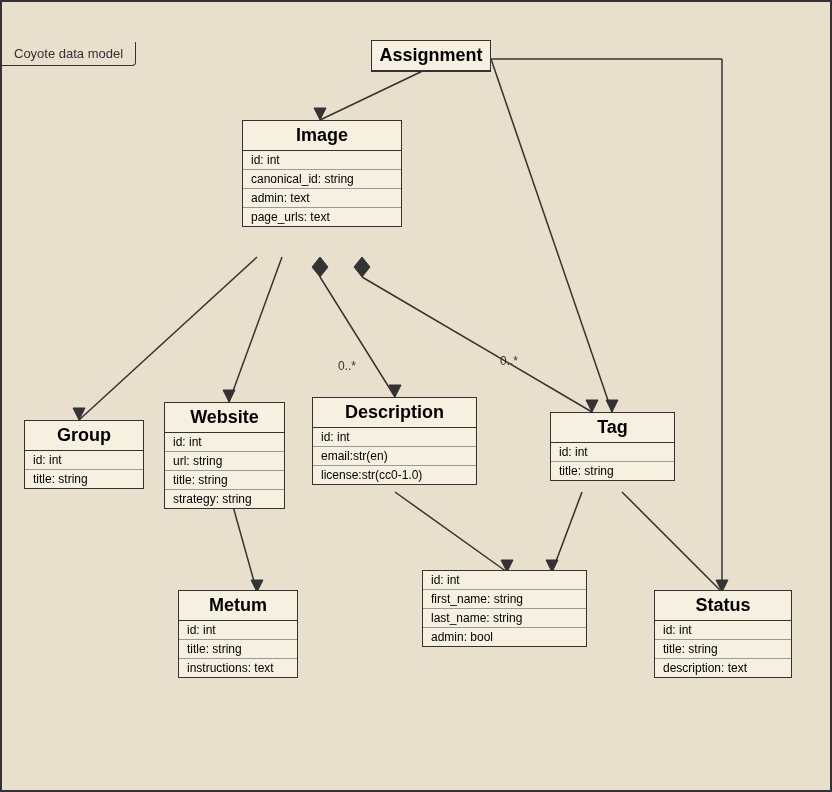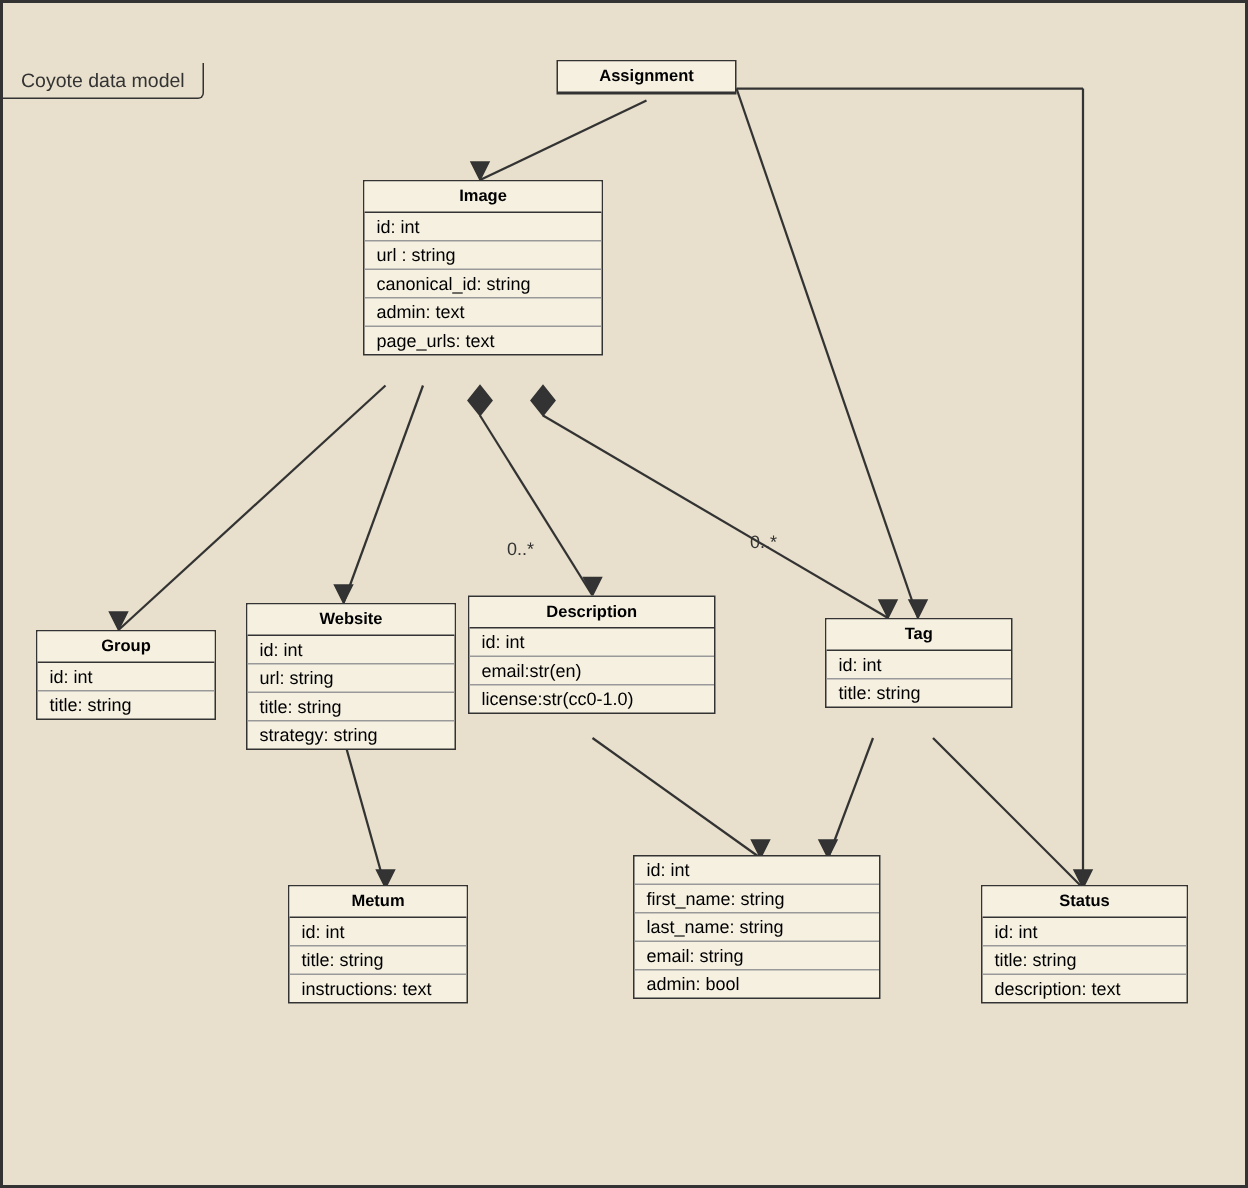--- a/index.html
+++ b/index.html
@@ -37,21 +37,21 @@
       background: #f5f0e0;
       border: 1.5px solid #333;
       min-width: 120px;
     }
     .uml-box-header {
       text-align: center;
       font-weight: bold;
       padding: 4px 3px;
       border-bottom: 1.5px solid #333;
       background: #f5f0e0;
-      font-size: 11px;
+      font-size: 18px;
     }
     .uml-box-row {
       padding: 2px 8px;
       border-bottom: 1px solid #999;
       font-size: 12px;
       white-space: nowrap;
     }
     .uml-box-row:last-child {
       border-bottom: none;
     }
@@ -129,65 +129,63 @@
   <div class="arrow-label" style="left: 336px; top: 357px;">0..*</div>
   <div class="arrow-label" style="left: 498px; top: 352px;">0..*</div>
 
   <div class="uml-box" style="left:369px; top:38px; width:120px;">
     <div class="uml-box-header">Assignment</div>
   </div>
 
   <div class="uml-box" style="left:240px; top:118px; width:160px;">
     <div class="uml-box-header">Image</div>
     <div class="uml-box-row">id: int</div>
-    <div class="uml-box-row">url : string</div>
     <div class="uml-box-row">canonical_id: string</div>
     <div class="uml-box-row">admin: text</div>
     <div class="uml-box-row">page_urls: text</div>
   </div>
 
   <div class="uml-box" style="left:22px; top:418px; width:115px;">
     <div class="uml-box-header">Group</div>
     <div class="uml-box-row">id: int</div>
     <div class="uml-box-row">title: string</div>
   </div>
 
-  <div class="uml-box" style="left:162px; top:400px; width:140px;">
+  <div class="uml-box" style="left:162px; top:400px; width:121px;">
     <div class="uml-box-header">Website</div>
     <div class="uml-box-row">id: int</div>
     <div class="uml-box-row">url: string</div>
     <div class="uml-box-row">title: string</div>
     <div class="uml-box-row">strategy: string</div>
   </div>
 
   <div class="uml-box" style="left:310px; top:395px; width:165px;">
     <div class="uml-box-header">Description</div>
     <div class="uml-box-row">id: int</div>
     <div class="uml-box-row">email:str(en)</div>
     <div class="uml-box-row">license:str(cc0-1.0)</div>
   </div>
 
   <div class="uml-box" style="left:548px; top:410px; width:125px;">
     <div class="uml-box-header">Tag</div>
     <div class="uml-box-row">id: int</div>
     <div class="uml-box-row">title: string</div>
   </div>
 
-  <div class="uml-box" style="left:190px; top:588px; width:116px;">
+  <div class="uml-box" style="left:176px; top:588px; width:116px;">
     <div class="uml-box-header">Metum</div>
     <div class="uml-box-row">id: int</div>
     <div class="uml-box-row">title: string</div>
     <div class="uml-box-row">instructions: text</div>
   </div>
 
   <div class="uml-box" style="left:420px; top:568px; width:165px;">
     <div class="uml-box-row">id: int</div>
     <div class="uml-box-row">first_name: string</div>
     <div class="uml-box-row">last_name: string</div>
-    <div class="uml-box-row">email: string</div>
     <div class="uml-box-row">admin: bool</div>
   </div>
 
   <div class="uml-box" style="left:652px; top:588px; width:138px;">
     <div class="uml-box-header">Status</div>
     <div class="uml-box-row">id: int</div>
     <div class="uml-box-row">title: string</div>
     <div class="uml-box-row">description: text</div>
   </div>
 

